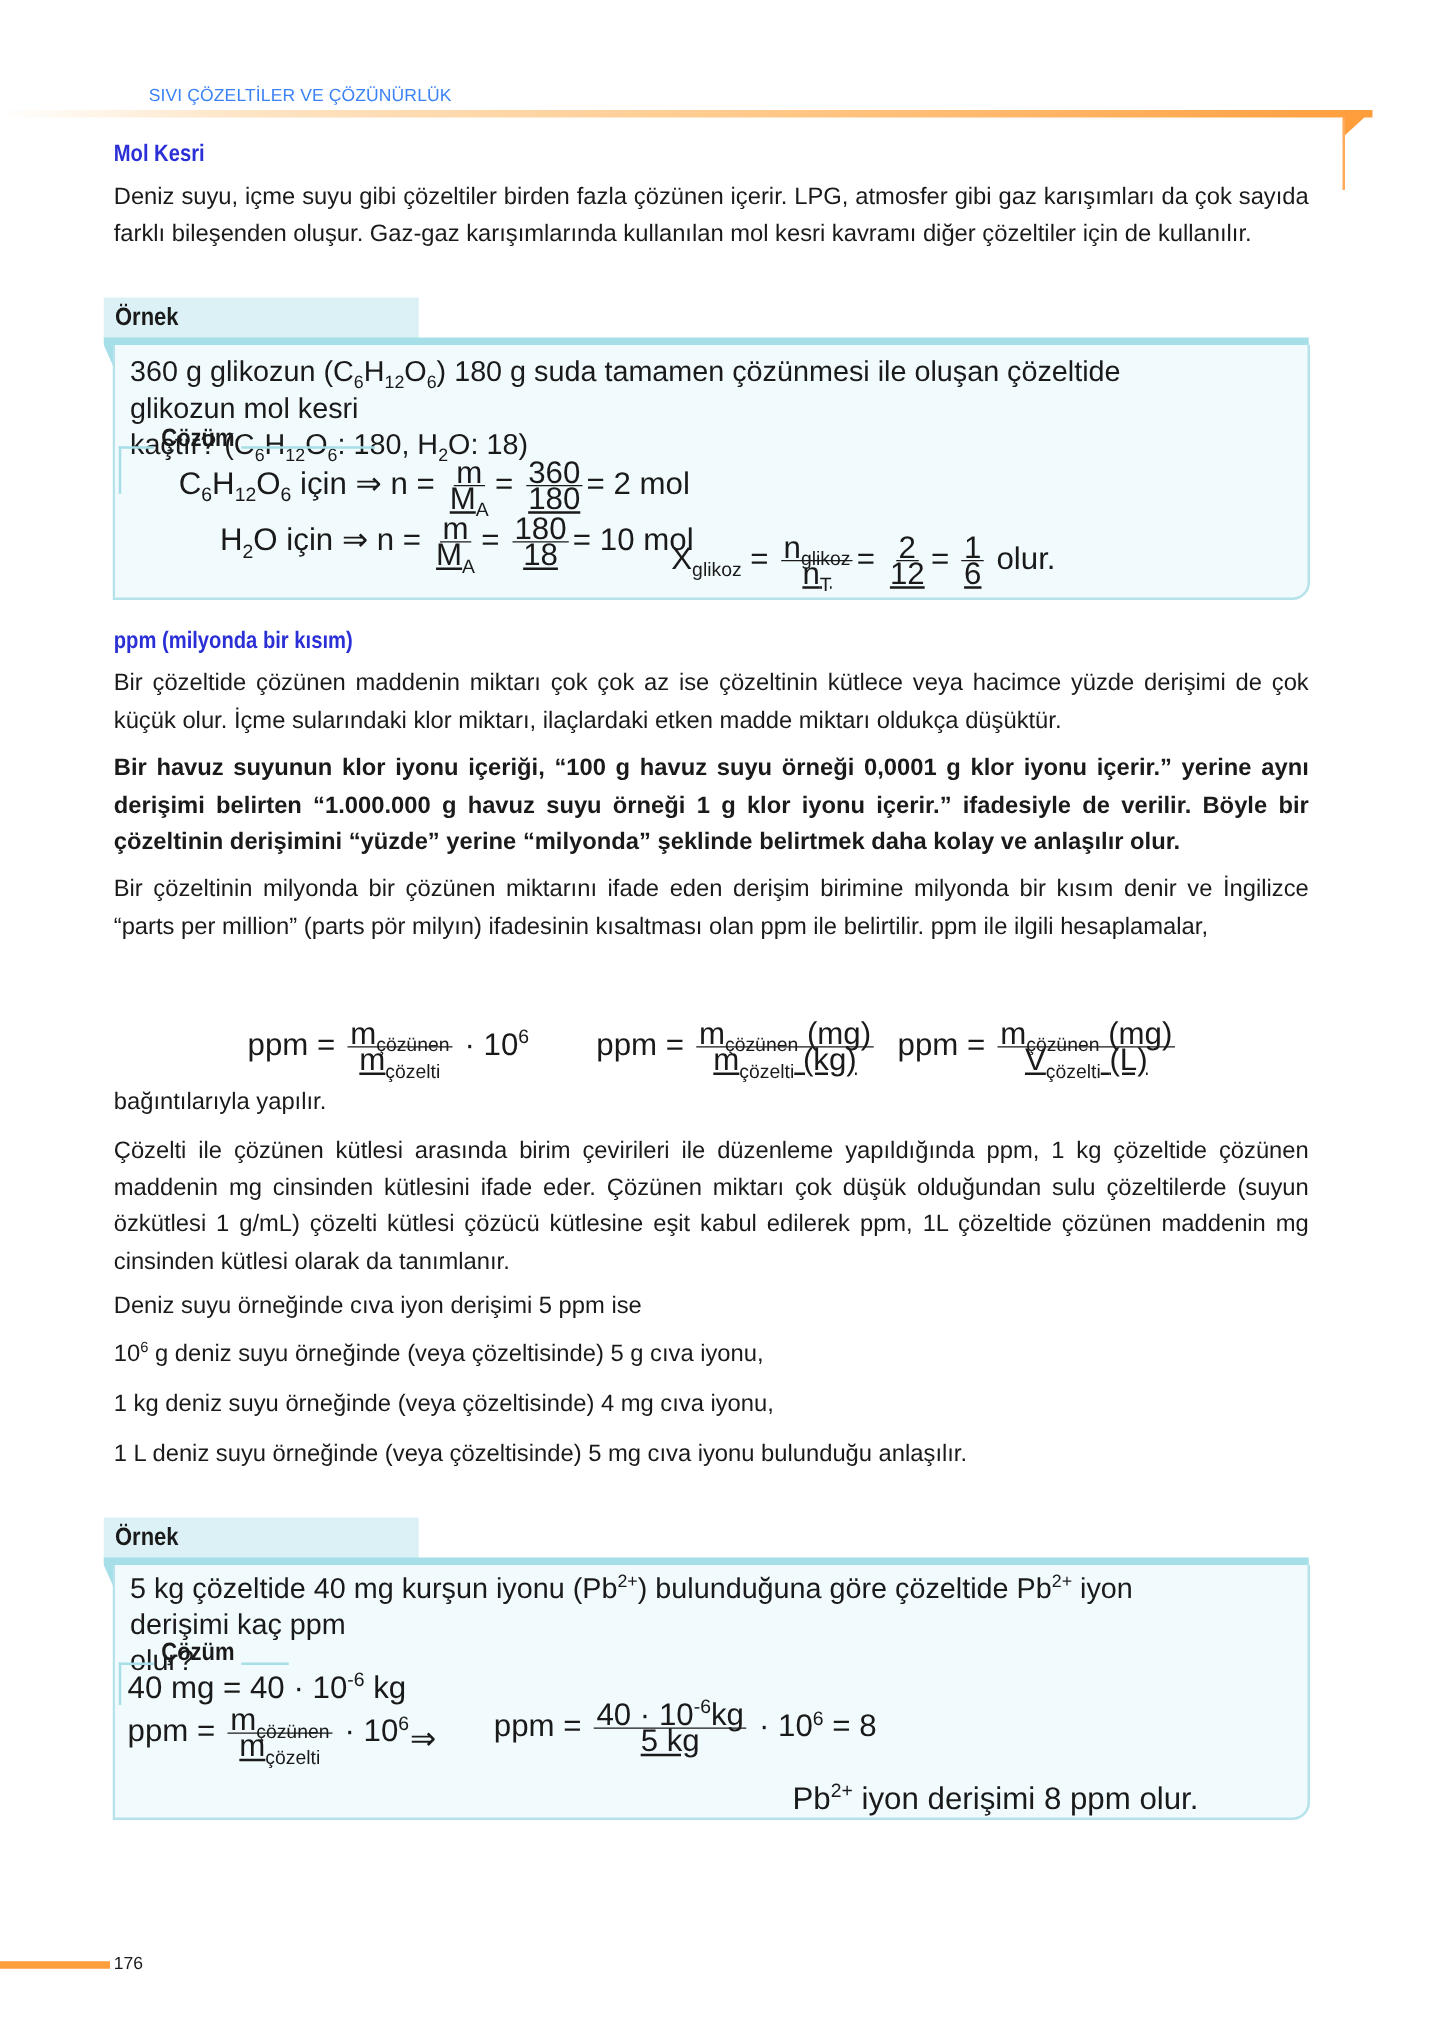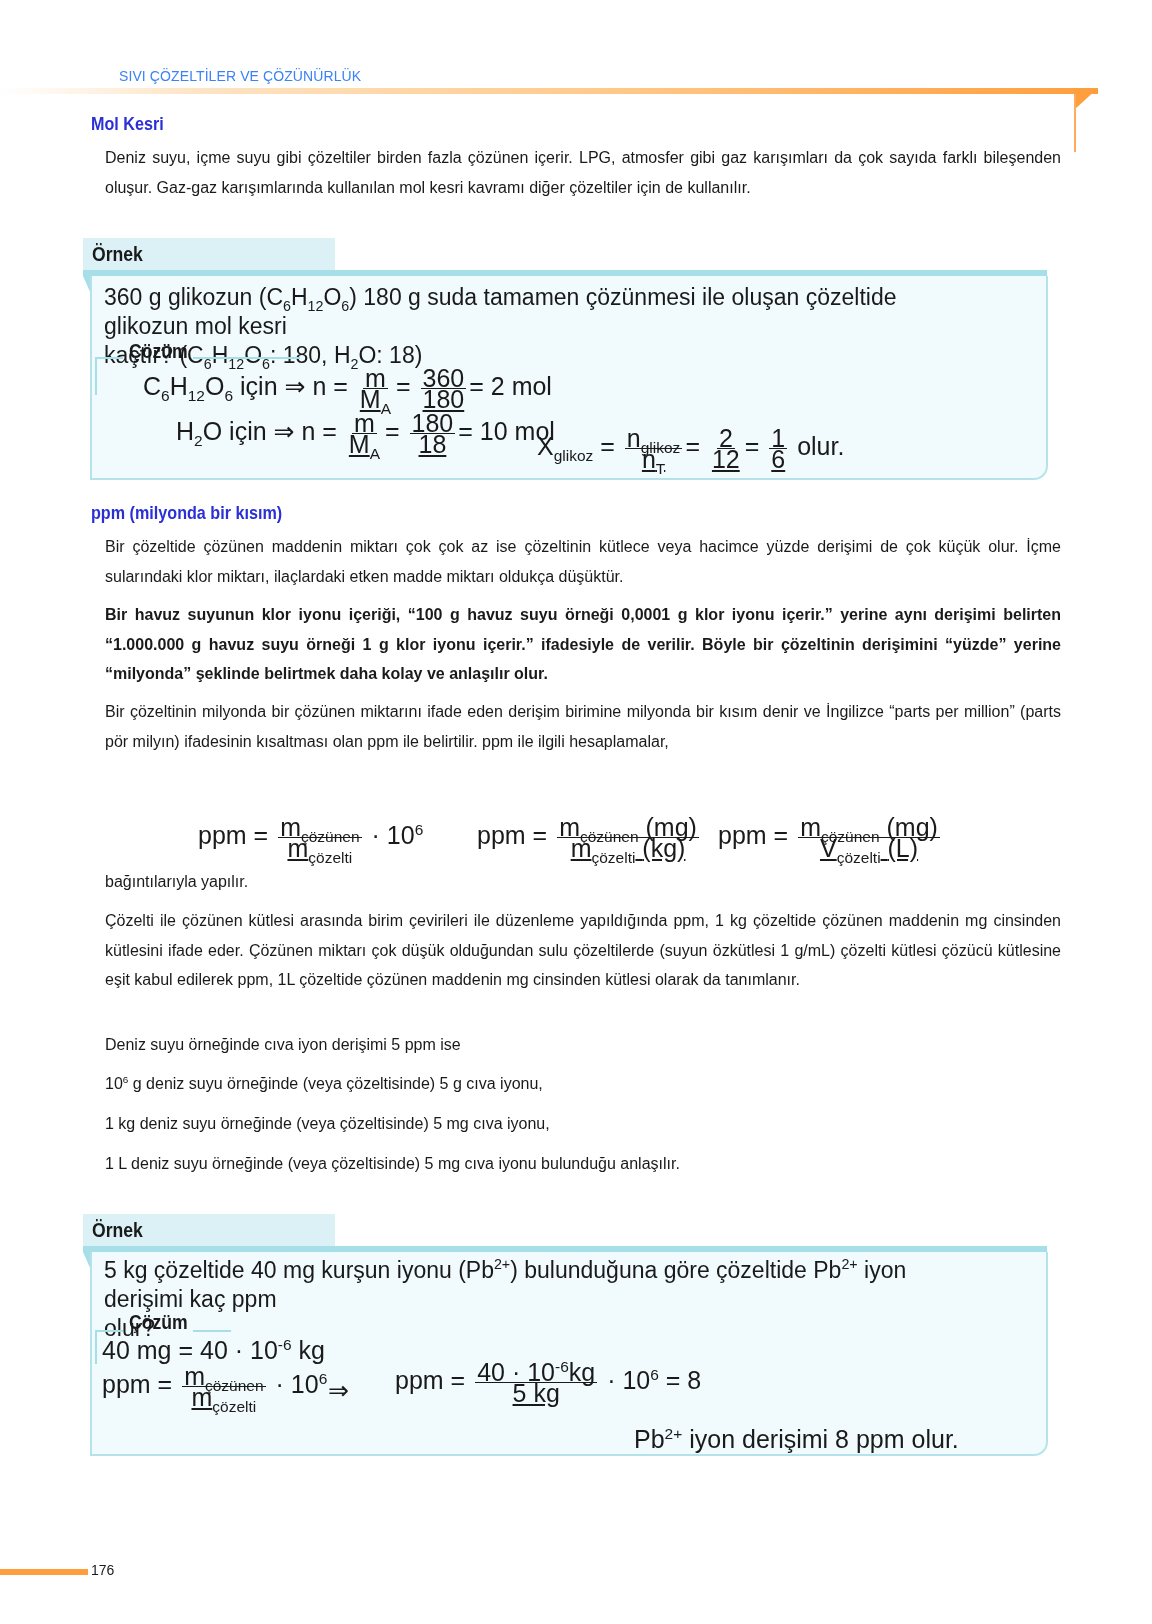--- a/index.html
+++ b/index.html
@@ -6,21 +6,21 @@
   body { width: 1152px; height: 1624px; position: relative; overflow: hidden;
          font-family: "Liberation Sans", sans-serif; color: #1a1a1a; }
   .abs { position: absolute; }
   .running-head { left: 91px; top: 68px; font-size: 14px; color: #3b82f6; letter-spacing: 0.1px; margin-left: 28px; }
   .head-bar { left: 0; top: 88px; width: 1098px; height: 6px;
               background: linear-gradient(to right, rgba(255,160,60,0) 0%, #fde4c4 18%, #ffc98a 55%, #ff9e3d 100%); }
   .head-corner { left: 1074px; top: 88px; width: 24px; height: 22px;
                  background: #ff9e3d; clip-path: polygon(0 0, 100% 0, 0 100%); }
   .head-vline { left: 1074px; top: 94px; width: 2px; height: 58px; background: #ffab5b; }
   .h-section { font-weight: bold; font-size: 19px; color: #2b2fd6; transform: scaleX(0.85); transform-origin: left; }
-  .para { left: 105px; width: 956px; font-size: 16px; line-height: 29.5px; text-align: justify; }
+  .para { left: 91px; width: 956px; font-size: 19px; line-height: 29.5px; text-align: justify; }
   .para b { font-weight: normal; }
   sub, sup { font-size: 62%; line-height: 0; }
   .ex-tab { left: 83px; width: 252px; height: 34px; background: #dbf1f6; }
   .ex-tab span { position: absolute; left: 9px; top: 5px; font-weight: bold; font-size: 20px; color: #1a1a1a;
                  transform: scaleX(0.88); transform-origin: left; }
   .ex-top { left: 83px; width: 964px; height: 6px; background: #a6dfe8; }
   .ex-flag { left: 83px; width: 8px; height: 18px; background: #a6dfe8; clip-path: polygon(0 0,100% 0,100% 100%); }
   .ex-box { left: 90px; width: 954px; background: #f1fafc; border: 2px solid #b6e3eb; border-top: none;
             border-radius: 0 0 14px 0; }
   .ex-text { font-size: 23px; line-height: 29px; }
@@ -133,21 +133,21 @@
   <span class="frac">
       <span class="num"><span>m</span><sub>çözünen</sub> <span>(mg)</span></span>
       <span class="den"><span>V</span><sub>çözelti</sub> <span>(L)</span></span>
     </span>
 </div>
 
 <div class="abs para" style="top:867px;">bağıntılarıyla yapılır.</div>
 <div class="abs para" style="top:906px;">Çözelti ile çözünen kütlesi arasında birim çevirileri ile düzenleme yapıldığında ppm, 1 kg çözeltide çözünen maddenin mg cinsinden kütlesini ifade eder. Çözünen miktarı çok düşük olduğundan sulu çözeltilerde (suyun özkütlesi 1 g/mL) çözelti kütlesi çözücü kütlesine eşit kabul edilerek ppm, 1L çözeltide çözünen maddenin mg cinsinden kütlesi olarak da tanımlanır.</div>
 <div class="abs para" style="top:1030px;">Deniz suyu örneğinde cıva iyon derişimi 5 ppm ise</div>
 <div class="abs para" style="top:1069px;"><span>10</span><sup>6</sup><span> g deniz suyu örneğinde (veya çözeltisinde) 5 g cıva iyonu,</span></div>
-<div class="abs para" style="top:1109px;">1 kg deniz suyu örneğinde (veya çözeltisinde) 5 mg cıva iyonu,</div>
+<div class="abs para" style="top:1109px;">1 kg deniz suyu örneğinde (veya çözeltisinde) 4 mg cıva iyonu,</div>
 <div class="abs para" style="top:1149px;">1 L deniz suyu örneğinde (veya çözeltisinde) 5 mg cıva iyonu bulunduğu anlaşılır.</div>
 
 <div class="abs ex-tab" style="top:1214px;">
     <span>Örnek</span>
   </div>
 <div class="abs ex-top" style="top:1246px;"></div>
 <div class="abs ex-flag" style="top:1252px;"></div>
 <div class="abs ex-box" style="top:1252px; height:202px;"></div>
 
 <div class="abs ex-text" style="left:104px; top:1256px; width:880px;">

